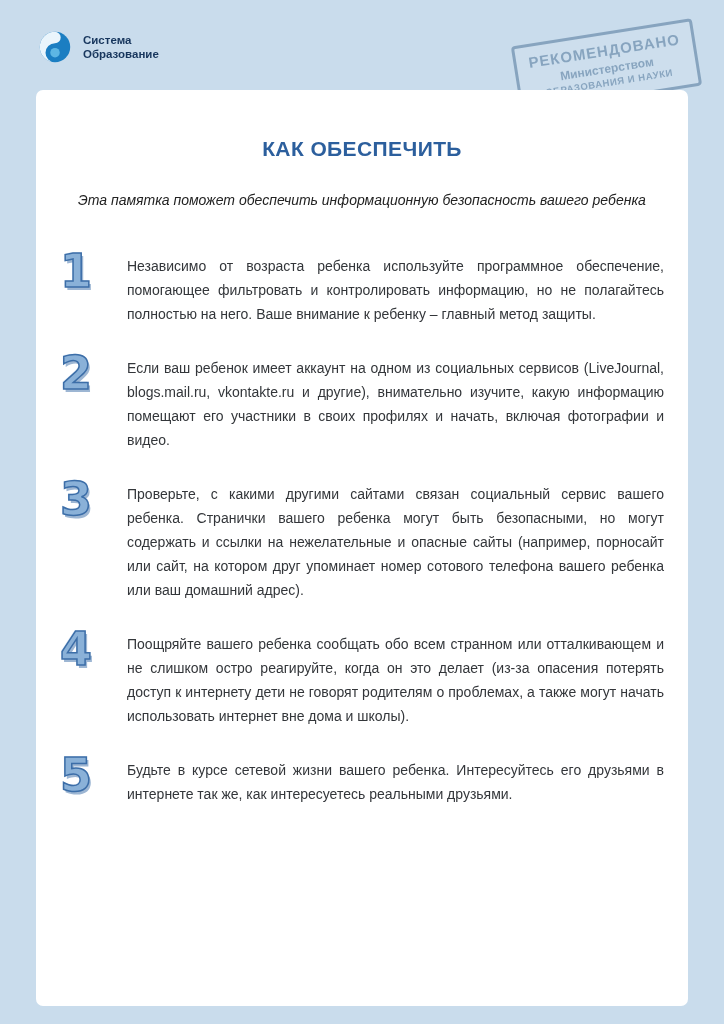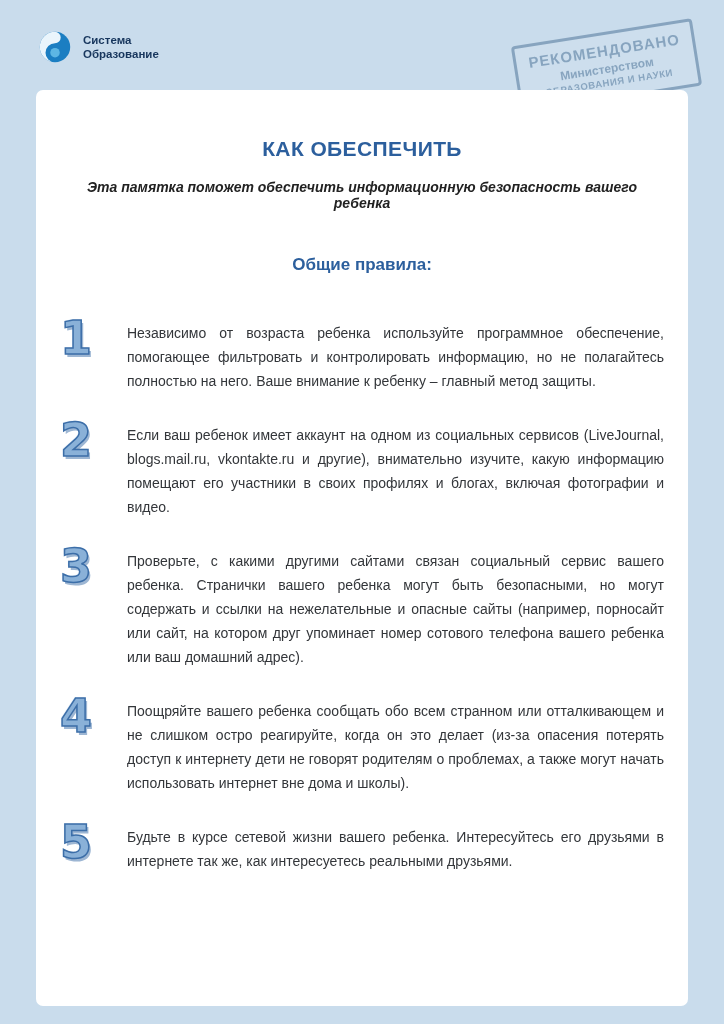--- a/index.html
+++ b/index.html
@@ -82,24 +82,24 @@
   }
   .page-title{
     text-align:center;
     color:var(--title-blue);
     font-size:21px;
     line-height:30px;
     font-weight:bold;
     letter-spacing:.4px;
   }
   .subtitle{
-    margin-top:15px;
+    margin-top:28px;
     text-align:center;
     font-style:italic;
-    font-weight:bold;
+    font-weight:normal;
     font-size:14px;
     color:#222;
   }
   .section-heading{
     margin-top:44px;
     text-align:center;
     color:var(--title-blue);
     font-size:17px;
     font-weight:bold;
   }
@@ -160,30 +160,29 @@
     <div class="stamp-line3">ОБРАЗОВАНИЯ И НАУКИ</div>
   </div>
 
   <main class="card">
     <h1 class="page-title">
       <span>КАК ОБЕСПЕЧИТЬ</span><br>
     </h1>
 
     <p class="subtitle">Эта памятка поможет обеспечить информационную безопасность вашего ребенка</p>
 
-    <h2 class="section-heading">Общие правила:</h2>
 
     <ol class="rules">
         <li class="rule">
           <span class="rule-num">1</span>
           <p class="rule-text">Независимо от возраста ребенка используйте программное обеспечение, помогающее фильтровать и контролировать информацию, но не полагайтесь полностью на него. Ваше внимание к ребенку – главный метод защиты.</p>
         </li>
         <li class="rule">
           <span class="rule-num">2</span>
-          <p class="rule-text">Если ваш ребенок имеет аккаунт на одном из социальных сервисов (LiveJournal, blogs.mail.ru, vkontakte.ru и другие), внимательно изучите, какую информацию помещают его участники в своих профилях и блогах, включая фотографии и видео.</p>
+          <p class="rule-text">Если ваш ребенок имеет аккаунт на одном из социальных сервисов (LiveJournal, blogs.mail.ru, vkontakte.ru и другие), внимательно изучите, какую информацию помещают его участники в своих профилях и начать, включая фотографии и видео.</p>
         </li>
         <li class="rule">
           <span class="rule-num">3</span>
           <p class="rule-text">Проверьте, с какими другими сайтами связан социальный сервис вашего ребенка. Странички вашего ребенка могут быть безопасными, но могут содержать и ссылки на нежелательные и опасные сайты (например, порносайт или сайт, на котором друг упоминает номер сотового телефона вашего ребенка или ваш домашний адрес).</p>
         </li>
         <li class="rule">
           <span class="rule-num">4</span>
           <p class="rule-text">Поощряйте вашего ребенка сообщать обо всем странном или отталкивающем и не слишком остро реагируйте, когда он это делает (из-за опасения потерять доступ к интернету дети не говорят родителям о проблемах, а также могут начать использовать интернет вне дома и школы).</p>
         </li>
         <li class="rule">

